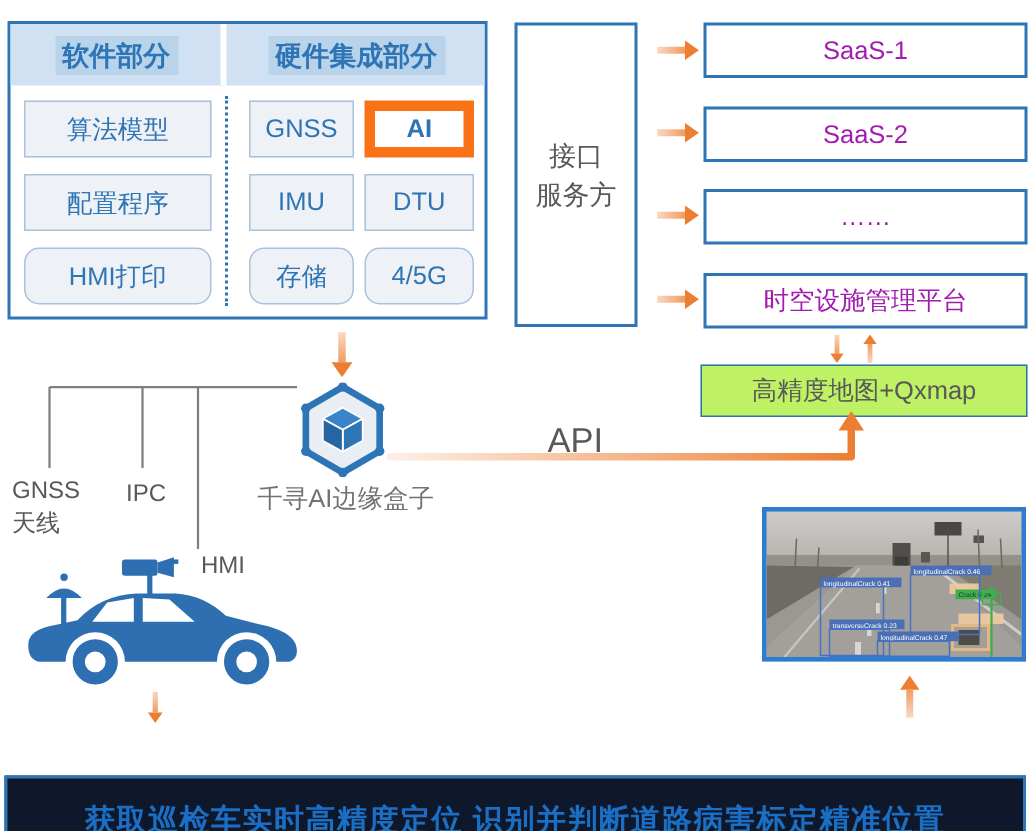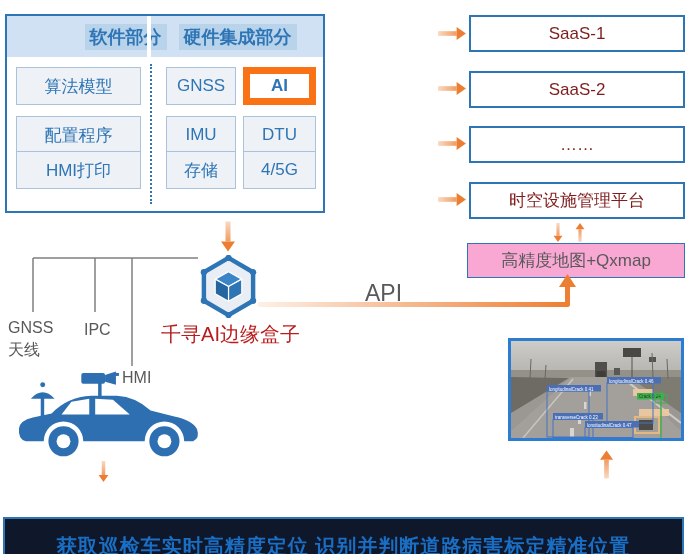--- a/index.html
+++ b/index.html
@@ -5,53 +5,53 @@
   html,body{margin:0;padding:0;background:#fff;}
   #canvas{
     position:relative;width:687px;height:554px;background:#fff;overflow:hidden;
     font-family:"Liberation Sans","DejaVu Sans",sans-serif;
   }
   
   .topbox{position:absolute;left:5px;top:14px;width:320px;height:199px;
     border:2.5px solid #2E75B6;background:#fff;box-sizing:border-box;}
   .hdrband{position:absolute;left:0;top:0;width:100%;height:41px;background:#CFE1F3;}
   .hdrcell{position:absolute;top:0;height:41px;display:flex;align-items:center;justify-content:center;}
-  .hdrcell.left{left:0;width:141px;margin-left:48px;}
+  .hdrcell.left{left:0;width:141px;}
   .hdrcell.right{left:144px;width:173px;}
   .hdrdiv{position:absolute;left:140px;top:0;width:4px;height:41px;background:#fff;}
   .hdrcell span{background:#B9D3EA;color:#2E75B6;font-size:18px;font-weight:600;padding:1px 5px;white-space:nowrap;}
   .dotted{position:absolute;left:143px;top:48px;height:140px;border-left:2px dotted #2E75B6;}
   .btn{position:absolute;display:flex;align-items:center;justify-content:center;
     background:#EEF1F5;border:1px solid #A9C2DE;color:#2E75B6;font-size:17px;box-sizing:border-box;white-space:nowrap;}
   .sw{left:9px;width:125px;height:38px;}
   .hw1{left:159px;width:70px;height:38px;}
   .hw2{left:236px;width:73px;height:38px;}
-  .r0{top:51px;}.r1{top:100px;}.r2{top:135px;}
+  .r0{top:51px;}.r1{top:100px;}.r2{top:149px;border-radius:10px;}
   .btn.ai{background:#fff;border:7px solid #f97316;font-weight:600;}
   
   .ifbox{position:absolute;left:343px;top:15px;width:82px;height:203px;border:2px solid #2E75B6;
     box-sizing:border-box;display:flex;flex-direction:column;align-items:center;justify-content:center;
     color:#595959;font-size:18px;line-height:26px;background:#fff;}
   
   .rbox{position:absolute;left:469px;width:216px;height:37px;border:2px solid #2E75B6;box-sizing:border-box;
-    display:flex;align-items:center;justify-content:center;color:#7f1d1d;font-size:17px;background:#fff;white-space:nowrap;}
+    display:flex;align-items:center;justify-content:center;color:#a21caf;font-size:17px;background:#fff;white-space:nowrap;}
   .rb0{top:15px;}.rb1{top:71px;}.rb2{top:126px;}.rb3{top:182px;}
   .mapbox{position:absolute;left:467px;top:243px;width:218px;height:35px;border:1.5px solid #2E75B6;box-sizing:border-box;
-    display:flex;align-items:center;justify-content:center;color:#595959;font-size:17px;background:#f9a8d4;white-space:nowrap;}
+    display:flex;align-items:center;justify-content:center;color:#595959;font-size:17px;background:#bef264;white-space:nowrap;}
   
   .arr{position:absolute;}
   .ha0{top:27px;}.ha1{top:82px;}.ha2{top:137px;}.ha3{top:193px;}
   .harr{left:438px;width:28px;height:13px;}
   
   .apilbl{position:absolute;left:365px;top:280px;color:#595959;font-size:23px;}
-  .edgelbl{position:absolute;left:158px;top:321px;width:145px;text-align:center;color:#b91c1c;font-size:20px;white-space:nowrap;}
+  .edgelbl{position:absolute;left:158px;top:321px;width:145px;text-align:center;color:#737373;font-size:17px;white-space:nowrap;}
   .veh{position:absolute;color:#595959;font-size:16px;line-height:22px;white-space:nowrap;}
   .gnsslbl{left:8px;top:317px;}
   .ipclbl{left:84px;top:319px;}
-  .hmilbl{left:122px;top:367px;}
+  .hmilbl{left:134px;top:367px;}
   
   .banner{position:absolute;left:3px;top:481px;width:681px;height:59px;border:2.5px solid #2E75B6;box-sizing:border-box;
     display:flex;align-items:center;justify-content:center;color:#1A6FC4;font-size:20px;font-weight:bold;
     letter-spacing:1px;background:#0f172a;white-space:nowrap;margin-top:36px;}
   
   .photo{position:absolute;left:508px;top:338px;width:176px;height:103px;border:3px solid #2C7CD1;
     box-sizing:border-box;background:#b7b5b0;overflow:hidden;}
   svg{display:block;}
 </style>
 </head>
@@ -100,20 +100,24 @@
     <div class="btn sw r2">HMI打印</div>
 
     <div class="btn hw1 r0">GNSS</div>
     <div class="btn hw2 r0 ai">AI</div>
     <div class="btn hw2 r1">DTU</div>
     <div class="btn hw1 r1">IMU</div>
     <div class="btn hw1 r2">存储</div>
     <div class="btn hw2 r2">4/5G</div>
   </div>
 
+  <div class="ifbox">
+    <span>接口</span>
+    <span>服务方</span>
+  </div>
 
   <svg class="arr harr ha0" viewBox="0 0 30 14">
       <rect x="0" y="4.5" width="20" height="5" fill="url(#gH)"></rect>
       <polygon points="20,0 30,7 20,14" fill="#ED7D31"></polygon>
     </svg>
   <svg class="arr harr ha1" viewBox="0 0 30 14">
       <rect x="0" y="4.5" width="20" height="5" fill="url(#gH)"></rect>
       <polygon points="20,0 30,7 20,14" fill="#ED7D31"></polygon>
     </svg>
   <svg class="arr harr ha2" viewBox="0 0 30 14">

